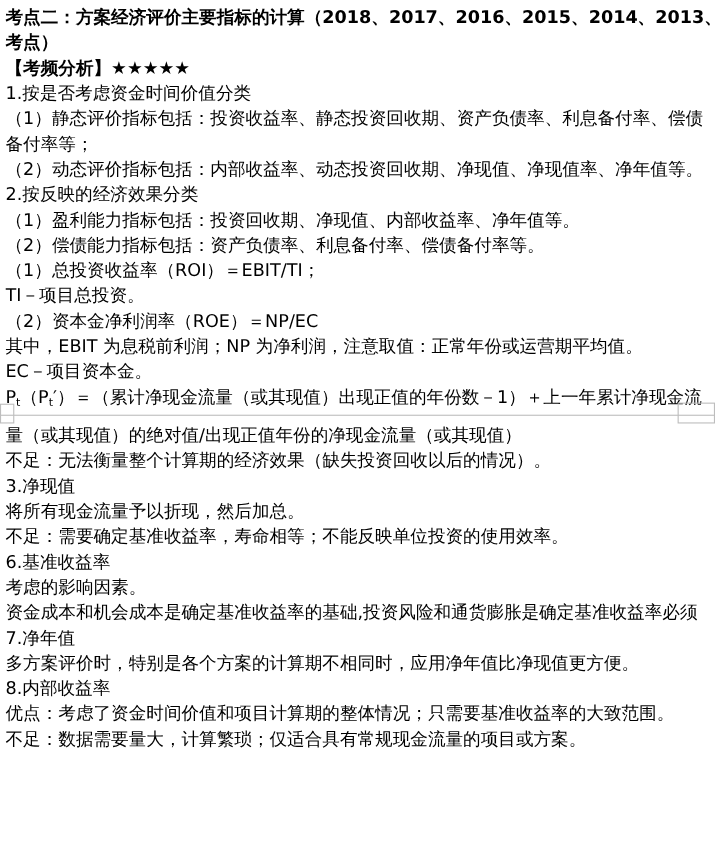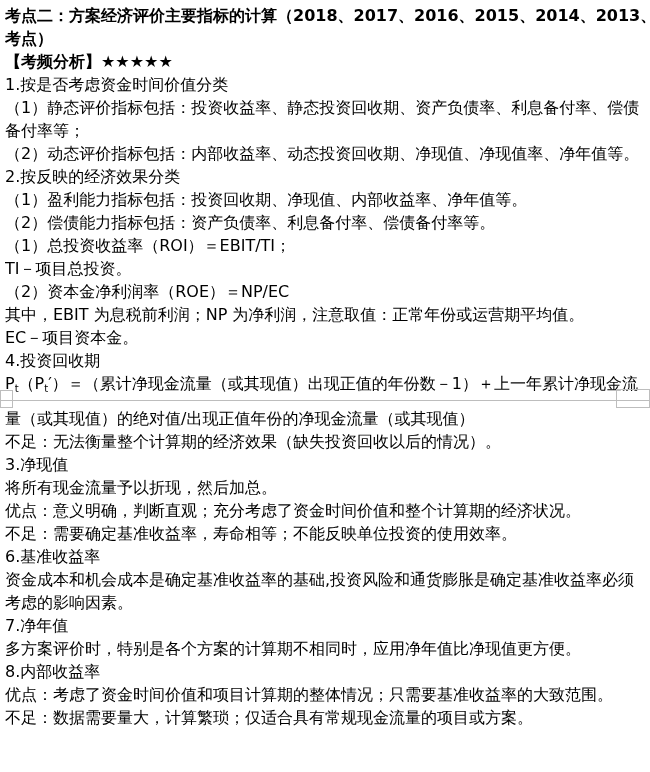--- a/index.html
+++ b/index.html
@@ -76,34 +76,32 @@
     <div class="line">备付率等；</div>
     <div class="line">（2）动态评价指标包括：内部收益率、动态投资回收期、净现值、净现值率、净年值等。</div>
     <div class="line">2.按反映的经济效果分类</div>
     <div class="line">（1）盈利能力指标包括：投资回收期、净现值、内部收益率、净年值等。</div>
     <div class="line">（2）偿债能力指标包括：资产负债率、利息备付率、偿债备付率等。</div>
     <div class="line">（1）总投资收益率（ROI）＝EBIT/TI；</div>
     <div class="line">TI－项目总投资。</div>
     <div class="line">（2）资本金净利润率（ROE）＝NP/EC</div>
     <div class="line">其中，EBIT 为息税前利润；NP 为净利润，注意取值：正常年份或运营期平均值。</div>
     <div class="line">EC－项目资本金。</div>
-    <div class="line">4.投资回收期</div>
     <div class="line"><span>P</span><sub>t</sub><span>（P</span><sub>t</sub><span>′）＝（累计净现金流量（或其现值）出现正值的年份数－1）＋上一年累计净现金流</span></div>
     <div class="pagebreak">
       <div class="pb-box pb-box-left"></div>
       <div class="pb-box pb-box-right"></div>
       <div class="pb-line"></div>
     </div>
     <div class="line">量（或其现值）的绝对值/出现正值年份的净现金流量（或其现值）</div>
     <div class="line">不足：无法衡量整个计算期的经济效果（缺失投资回收以后的情况）。</div>
     <div class="line">3.净现值</div>
     <div class="line">将所有现金流量予以折现，然后加总。</div>
-    <div class="line">优点：意义明确，判断直观；充分考虑了资金时间价值和整个计算期的经济状况。</div>
     <div class="line">不足：需要确定基准收益率，寿命相等；不能反映单位投资的使用效率。</div>
     <div class="line">6.基准收益率</div>
+    <div class="line">考虑的影响因素。</div>
     <div class="line">资金成本和机会成本是确定基准收益率的基础,投资风险和通货膨胀是确定基准收益率必须</div>
-    <div class="line">考虑的影响因素。</div>
     <div class="line">7.净年值</div>
     <div class="line">多方案评价时，特别是各个方案的计算期不相同时，应用净年值比净现值更方便。</div>
     <div class="line">8.内部收益率</div>
     <div class="line">优点：考虑了资金时间价值和项目计算期的整体情况；只需要基准收益率的大致范围。</div>
     <div class="line">不足：数据需要量大，计算繁琐；仅适合具有常规现金流量的项目或方案。</div>
   </div>
 
 </body></html>

